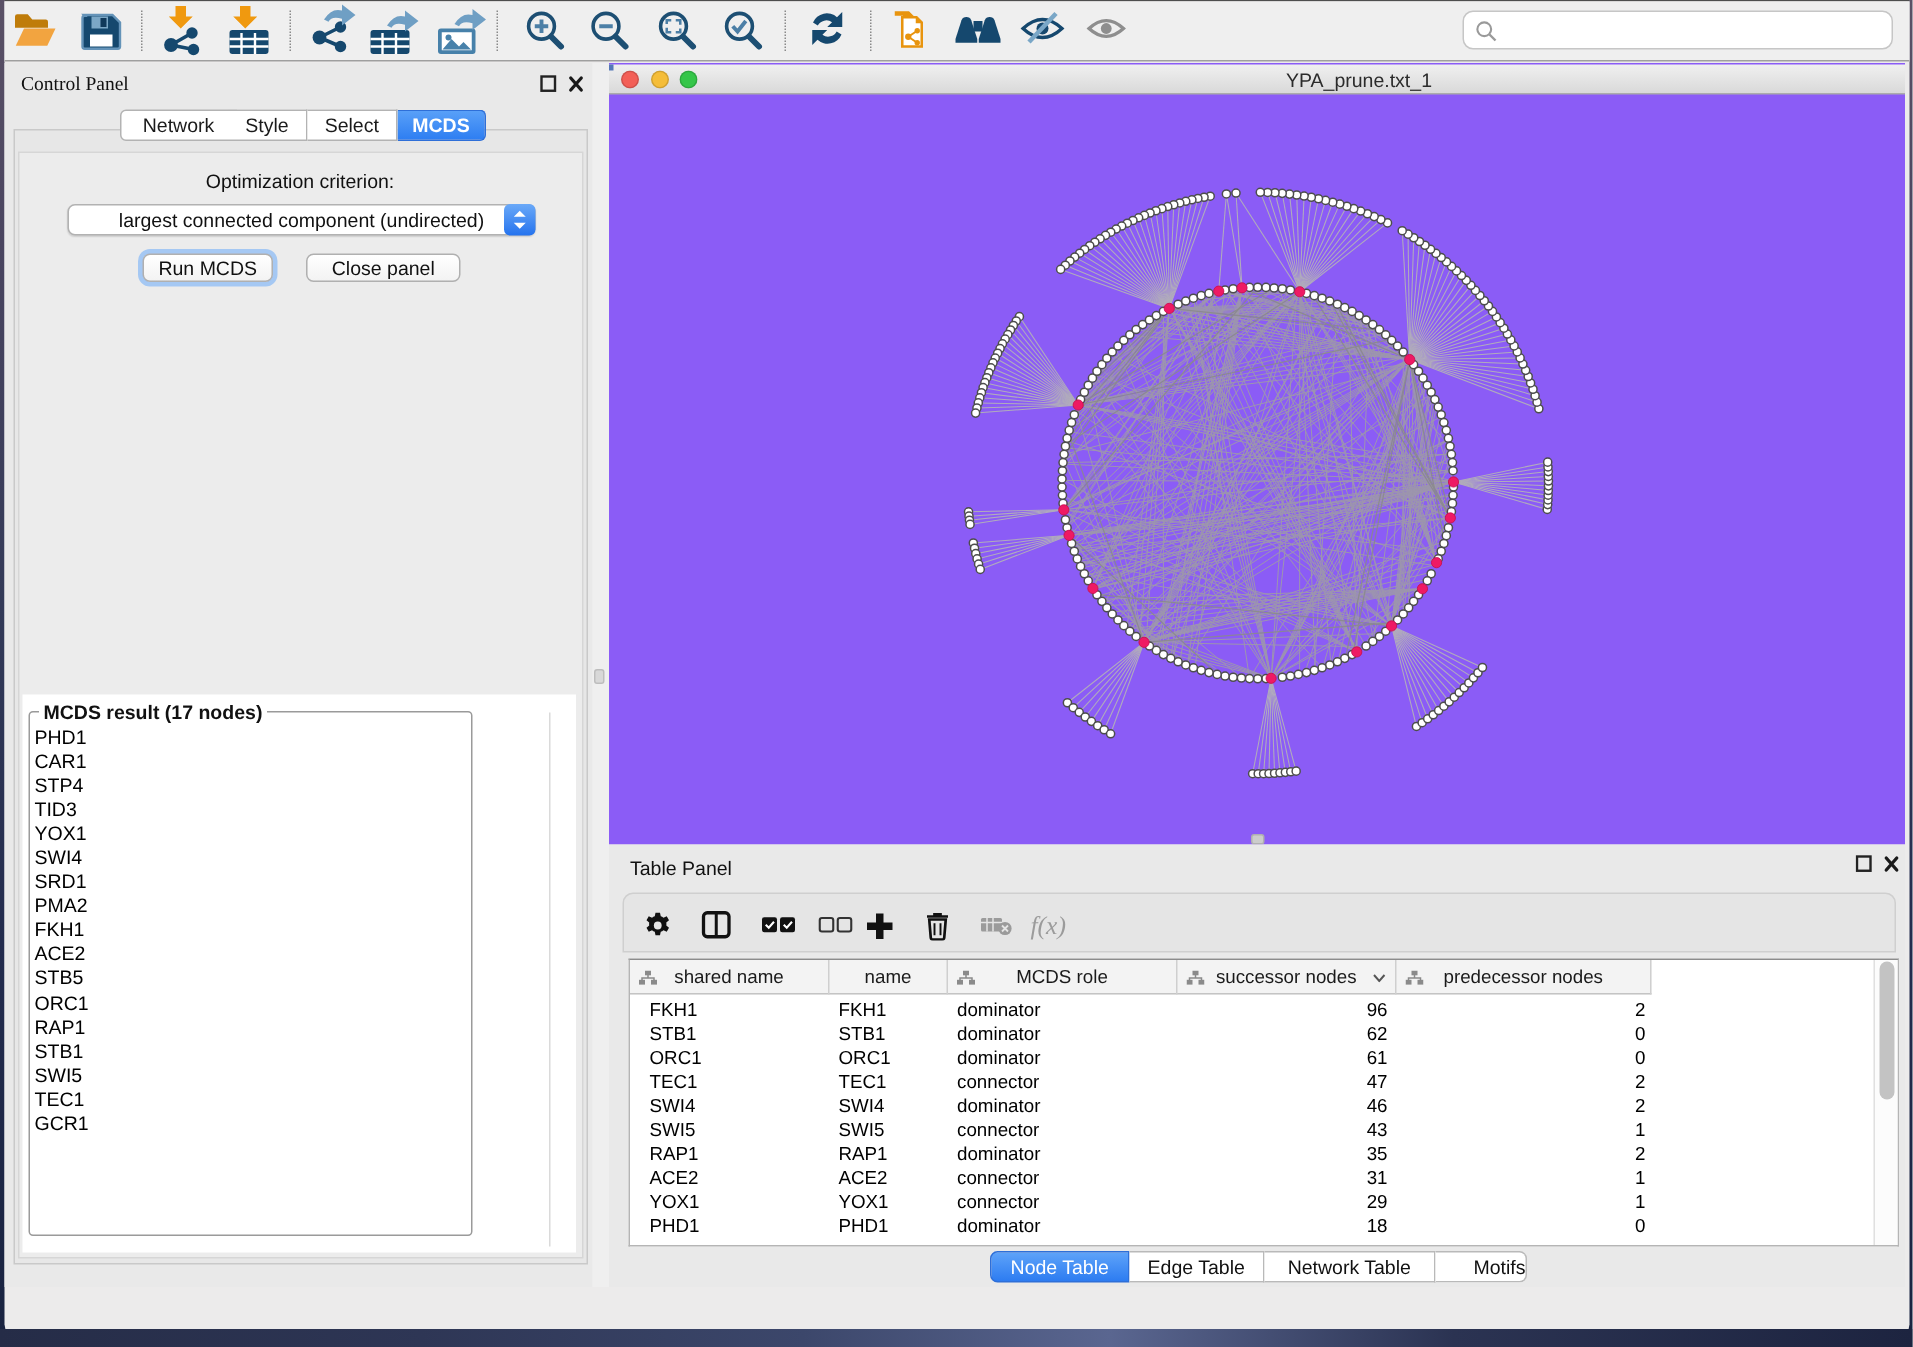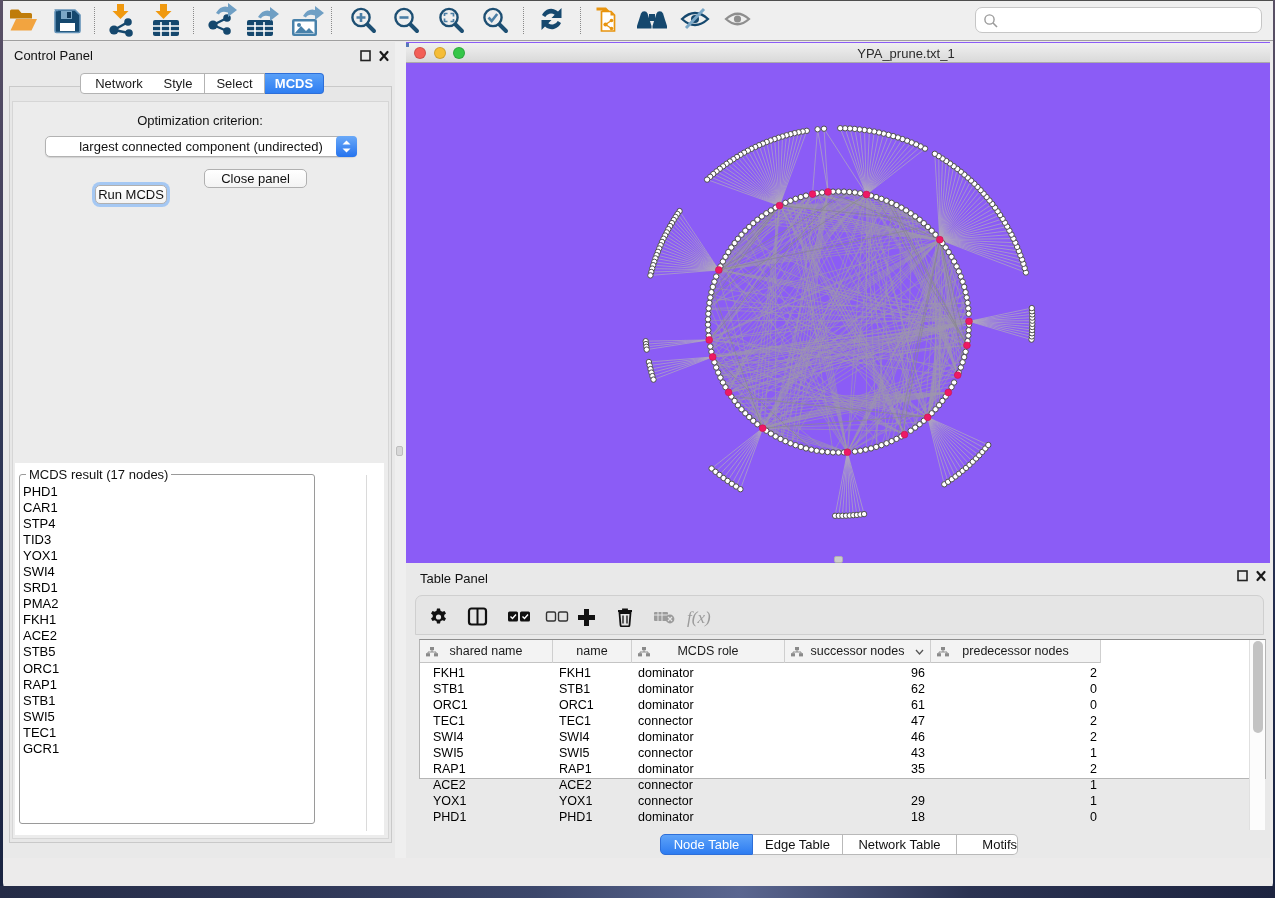--- a/index.html
+++ b/index.html
@@ -3,50 +3,50 @@
 <style>
 * { margin:0; padding:0; box-sizing:border-box; }
 html,body { width:1275px; height:898px; overflow:hidden; }
 body { font-family:"Liberation Sans", sans-serif; background:linear-gradient(180deg,#5a5166 0%,#4a4560 18%,#333a58 45%,#232c4e 70%,#192340 100%); position:relative; }
 .abs { position:absolute; }
 #win { position:absolute; left:3px; top:0; width:1270px; height:890px; background:#ecebeb; border-top:1px solid #4e4e4e; border-radius:0 0 7px 7px; overflow:hidden; }
 #toolbar { position:absolute; left:3px; top:1px; width:1270px; height:40px; background:#efefef; border-bottom:1px solid #9f9f9f; }
 .tsep { position:absolute; top:7px; height:27px; width:0; border-left:1px dotted #8a8a8a; }
 #search { position:absolute; left:975px; top:7px; width:287px; height:26px; background:#fff; border:1px solid #c6c6c6; border-radius:7px; }
 #cp { position:absolute; left:3px; top:42px; width:392px; height:816px; background:#e9e9e9; }
-#cp-title { position:absolute; left:14px; top:48px; font-size:13px; color:#111; }
+#cp-title { position:absolute; left:14px; top:48px; font-size:13px; color:#111;font-family:Liberation Serif, serif; }
 .tabs { position:absolute; top:73px; height:21px; font-size:13px; }
 .tab { position:absolute; top:0; height:21px; background:#fff; border:1px solid #b3b3b3; border-left:none; color:#1a1a1a; text-align:center; line-height:20px; }
 .tab.first { border-left:1px solid #b3b3b3; border-radius:4px 0 0 4px; }
 .tab.sel { background:linear-gradient(#59a0f8,#2e7ef2); color:#fff; border-color:#2e6fd8; border-radius:0 4px 4px 0;font-weight:bold; }
 #innerpanel { position:absolute; left:9px; top:86px; width:383px; height:757px; background:#e7e7e7; border:1px solid #c9c9c9; border-top:1px solid #c9c9c9; }
 #innerpanel2 { position:absolute; left:12px; top:101px; width:377px; height:738px; background:#ececec; border:1px solid #d6d6d6; }
 #optlabel { position:absolute; left:0; top:113px; width:400px; text-align:center; font-size:13px; color:#111; }
 #combo { position:absolute; left:45px; top:136px; width:312px; height:21px; background:#fff; border:1px solid #b2b2b2; border-radius:5px; font-size:13px; color:#111; text-align:center; line-height:19px; box-shadow:0 1px 1px rgba(0,0,0,0.12); }
 #combobtn { position:absolute; right:-1px; top:-1px; width:21px; height:21px; border-radius:4px; background:linear-gradient(#6aa9f8,#2573ee); }
 .btn { position:absolute; background:linear-gradient(#ffffff,#f3f3f3); border:1px solid #b0b0b0; border-radius:5px; font-size:13px; color:#111; text-align:center; }
-#runbtn { left:95px; top:169px; width:72px; height:19px; line-height:18px; box-shadow:0 0 0 3px #a5c8f3, 0 0 0 1px #6f9ff0;margin-top:16px; }
+#runbtn { left:95px; top:169px; width:87px; height:19px; line-height:18px; box-shadow:0 0 0 3px #a5c8f3, 0 0 0 1px #6f9ff0; }
 #closebtn { left:204px; top:169px; width:103px; height:19px; line-height:18px; }
 #listbox { position:absolute; left:15px; top:463px; width:369px; height:372px; background:#fff; }
-#groupbox { position:absolute; left:4px; top:11px; width:296px; height:350px; border:1px solid #9a9a9a; border-radius:3px; }
+#groupbox { position:absolute; left:4px; top:11px; width:296px; height:350px; border:1px solid #9a9a9a; border-radius:3px;font-weight:bold; }
 #grouplabel { position:absolute; left:6px; top:-8px; background:#fff; padding:0 3px; font-size:13px; color:#111; }
 #mcdslist { position:absolute; left:8px; top:21px; font-size:13px; color:#000; line-height:16.05px; }
 #listsb { position:absolute; right:6px; top:12px; bottom:4px; width:12px; border-left:1px solid #dadada; }
 #vsplit { position:absolute; left:395px; top:42px; width:11px; height:816px; background:#efefef; }
 #vknob { position:absolute; left:1px; top:404px; width:7px; height:10px; background:#d8d8d8; border:1px solid #bdbdbd; border-radius:2px; }
 #netframe { position:absolute; left:406px; top:42px; width:864px; height:521px; background:#8b5cf6; }
 #nettitle { position:absolute; left:0; top:1px; width:864px; height:20px; background:linear-gradient(#f0f0f0,#d9d9d9); border-bottom:1px solid #ababab; }
 .tl { position:absolute; top:3.5px; width:12px; height:12px; border-radius:50%; }
 #nettext { position:absolute; left:0; top:3px; width:1000px; text-align:center; font-size:13px; color:#2b2b2b; }
 #corner { position:absolute; left:0; top:0; width:3px; height:4px; background:#5578b8; }
 #netknob { position:absolute; left:428px; top:514px; width:9px; height:7px; background:#ccc; border:1px solid #b0b0b0; border-radius:2px; }
 #tp { position:absolute; left:406px; top:563px; width:864px; height:295px; background:#e9e9e9; }
 #tp-title { position:absolute; left:14px; top:8px; font-size:13px; color:#111; }
 #tptoolbar { position:absolute; left:9px; top:32px; width:849px; height:40px; background:#e5e5e5; border:1px solid #cfcfcf; border-radius:7px 7px 0 0; }
-#tbl { position:absolute; left:13px; top:76px; width:847px; height:140px; background:#fff; border:1px solid #b5b5b5; border-top:1px solid #8c8c8c; }
+#tbl { position:absolute; left:13px; top:76px; width:847px; height:192px; background:#fff; border:1px solid #b5b5b5; border-top:1px solid #8c8c8c; }
 #thead { position:absolute; left:0; top:0; width:681px; height:23px; background:#f3f3f3; border-bottom:1px solid #c4c4c4; font-size:12.5px; color:#1a1a1a; }
 .th { position:absolute; top:0; height:23px; border-right:1px solid #cfcfcf; text-align:center; line-height:23px; }
 .trow { position:absolute; font-size:12.5px; color:#000; height:16px; line-height:16px; width:694px; }
 .c1 { position:absolute; left:13px; } .c2 { position:absolute; left:139px; } .c3 { position:absolute; left:218px; }
 .c4 { position:absolute; width:505px; text-align:right; } .c5 { position:absolute; width:677px; text-align:right; }
 #tsb { position:absolute; right:0px; top:0; width:16px; height:190px; border-left:1px solid #e0e0e0; background:#fcfcfc; }
 #tsbthumb { position:absolute; left:2.5px; top:1px; width:10px; height:92px; background:#c3c3c3; border-radius:5px; }
 #seg { position:absolute; left:254px; top:271px; height:21px; font-size:13px; }
 .seg { position:absolute; top:0; height:21px; background:#fff; border:1px solid #b9b9b9; border-left:none; color:#111; text-align:center; line-height:20px; }
 .seg.first { border-left:1px solid #b9b9b9; border-radius:5px 0 0 5px; background:linear-gradient(#5ea3f9,#2d7cf1); color:#fff; border-color:#2e6fd8;text-align:center; }
@@ -1119,20 +1119,21 @@
           <span class="c1">RAP1</span>
           <span class="c2">RAP1</span>
           <span class="c3">dominator</span>
           <span class="c4">35</span>
           <span class="c5">2</span>
         </div>
 <div class="trow" style="top:137px">
           <span class="c1">ACE2</span>
           <span class="c2">ACE2</span>
           <span class="c3">connector</span>
+          <span class="c4">31</span>
           <span class="c5">1</span>
         </div>
 <div class="trow" style="top:153px">
           <span class="c1">YOX1</span>
           <span class="c2">YOX1</span>
           <span class="c3">connector</span>
           <span class="c4">29</span>
           <span class="c5">1</span>
         </div>
 <div class="trow" style="top:169px">

